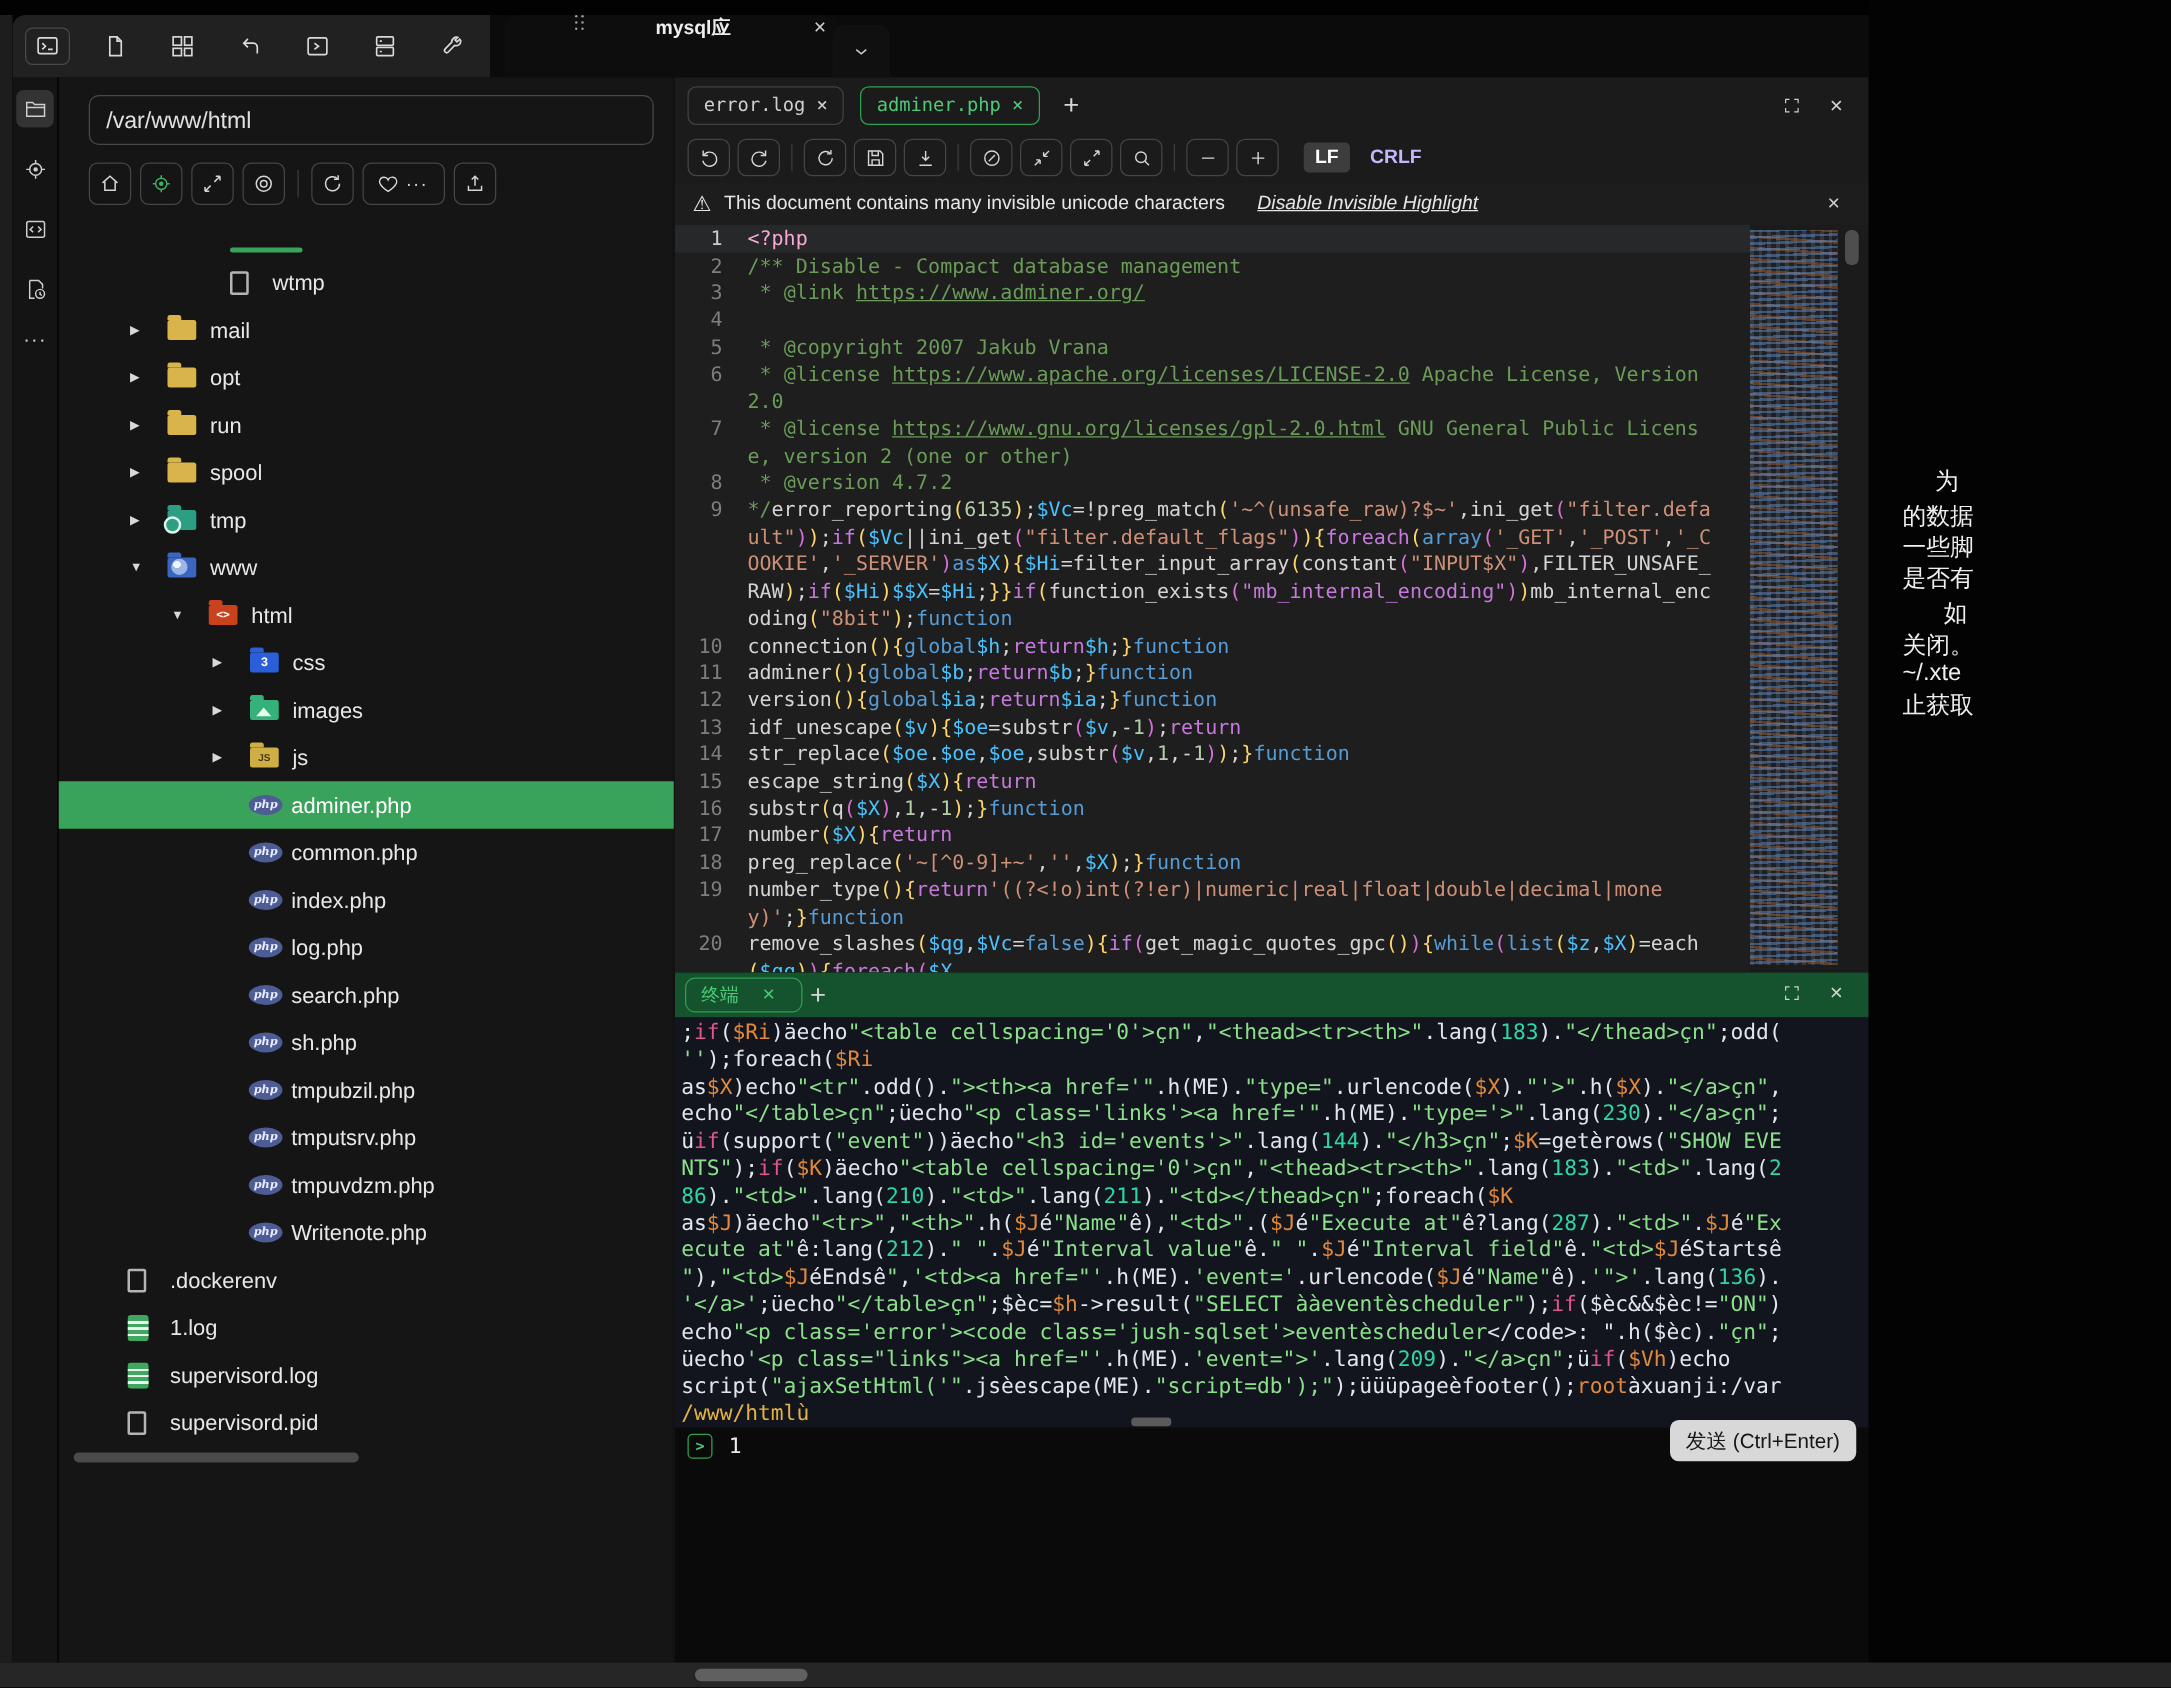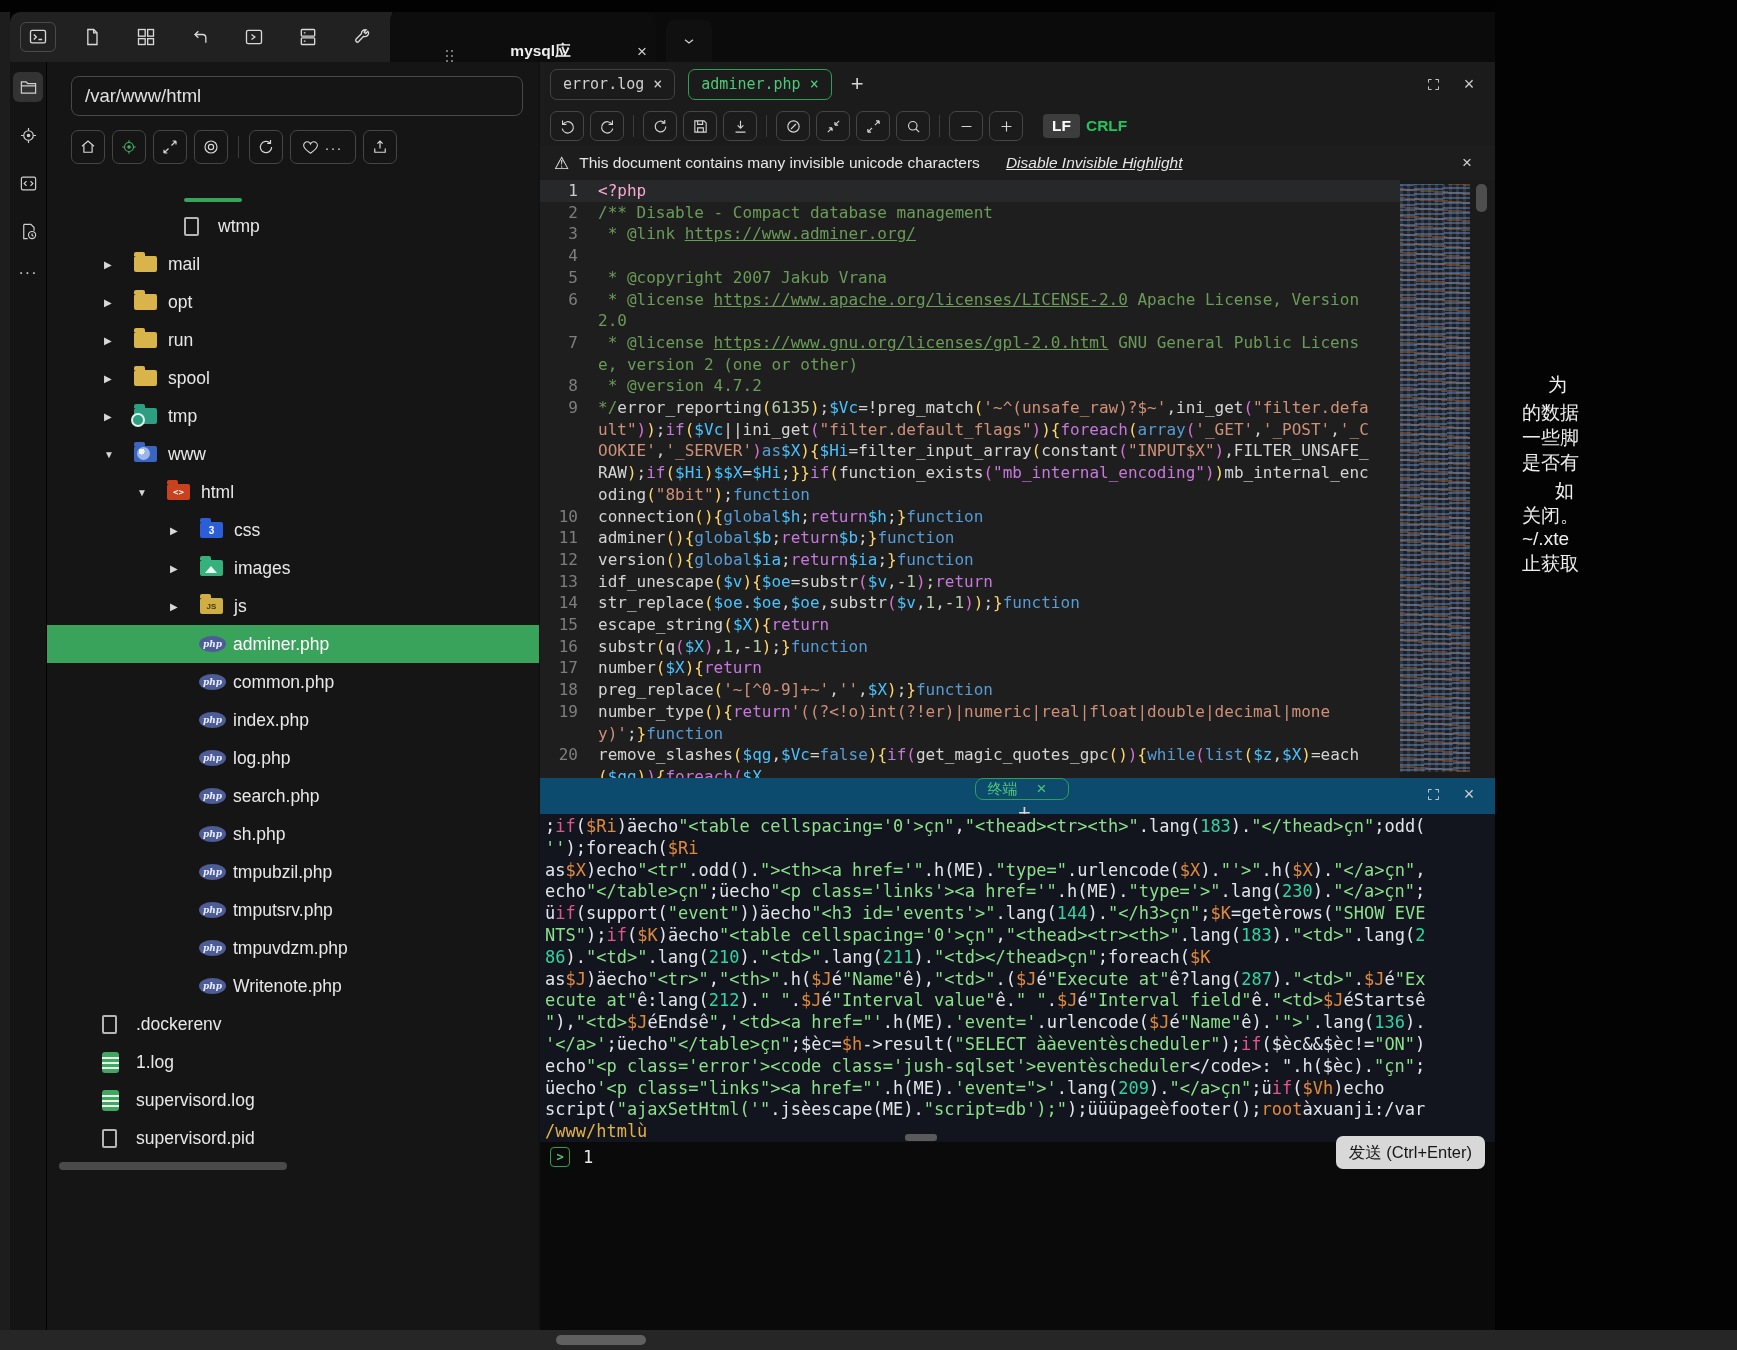--- a/index.html
+++ b/index.html
@@ -12,22 +12,22 @@
   #window { position:absolute; left:10px; top:12px; width:1485px; height:1318px;
     background:#121212; border-radius:10px 0 0 0; overflow:hidden; }
 
   
   #topbar { position:absolute; left:0; top:0; width:1485px; height:50px; background:#0b0b0b; }
   #topbar .leftchrome { position:absolute; left:0; top:0; width:382px; height:50px;
     background:#212121; border-radius:10px 0 0 0; display:flex; align-items:center; padding-left:10px; gap:10px; }
   .tbico { width:44px; height:38px; display:flex; align-items:center; justify-content:center; border-radius:6px; }
   .tbico svg { stroke:#d9d9d9; fill:none; stroke-width:1.6; }
   .tbico.boxed { border:1px solid #4a4a4a; width:36px; height:30px; margin-right:4px; }
-  .app-tab { position:absolute; left:380px; top:0; width:266px; height:50px; background:#0d0d0d;
-    border-radius:8px 8px 0 0; display:flex; align-items:flex-end; color:#eee;padding-left:28px; }
+  .app-tab { position:absolute; left:394px; top:0; width:266px; height:50px; background:#0d0d0d;
+    border-radius:8px 8px 0 0; display:flex; align-items:flex-start; color:#eee;padding-left:28px; }
   .grip { width:7px; height:12px; margin-left:28px; position:relative; }
   .grip::before { content:""; position:absolute; width:2px; height:2px; background:#9a9a9a; border-radius:50%;
     box-shadow:0 5px 0 #9a9a9a, 0 10px 0 #9a9a9a, 5px 0 0 #9a9a9a, 5px 5px 0 #9a9a9a, 5px 10px 0 #9a9a9a; }
   .app-tab .lbl { flex:1; text-align:center; font-size:15.5px; font-weight:bold; }
   .xbtn { color:#cfcfcf; font-size:17px; width:28px; text-align:center; cursor:pointer; }
   .tab-chevron { position:absolute; left:656px; top:8px; width:46px; height:42px; background:#101010;
     border-radius:8px 8px 0 0; display:flex; align-items:center; justify-content:center; }
   .tab-chevron svg { stroke:#cfcfcf; fill:none; stroke-width:1.8; }
 
   
@@ -92,21 +92,21 @@
   .ed-tab.active { border-color:#2ea052; color:#4ec977; }
   .ed-tab .xbtn { font-size:15px; width:auto; color:inherit; }
   .plusbtn { color:#d6d6d6; font-size:22px; margin-left:6px; }
   .winctl { position:absolute; right:12px; top:12px; display:flex; gap:14px; align-items:center; }
   .winctl svg { stroke:#cfcfcf; fill:none; stroke-width:1.5; }
   .winctl .xbtn { font-size:18px; }
   .ed-toolbar { position:absolute; left:0; top:44px; width:100%; height:40px; display:flex; align-items:center; padding-left:10px; gap:6px; }
   .tbtn { width:34px; height:30px; border:1px solid #454545; border-radius:7px; display:flex; align-items:center; justify-content:center; }
   .tbtn svg { stroke:#d6d6d6; fill:none; stroke-width:1.6; }
   .eol-chip { background:#3d3d3d; color:#fff; font-size:15.5px; font-weight:bold; padding:3px 9px; border-radius:4px; margin-left:14px; }
-  .eol-crlf { color:#22c55e; font-size:15.5px; font-weight:bold; margin-left:0; }
+  .eol-crlf { color:#c4b5fd; font-size:15.5px; font-weight:bold; margin-left:10px; }
   .ed-warning { position:absolute; left:0; top:84px; width:100%; height:34px; display:flex; align-items:center;
     padding-left:14px; color:#e6e6e6; font-size:15.5px; background:#1d1d1d; }
   .ed-warning .warnico { font-size:17px; margin-right:10px; color:#e6e6e6; }
   .ed-warning a { color:#e6e6e6; text-decoration:underline; margin-left:26px;font-style:italic; }
   .ed-warning .xbtn { position:absolute; right:14px; }
 
   #code { position:absolute; left:0; top:118px; width:860px; height:598px; background:#1e1e1e; overflow:hidden;
     font:16px/21.7px "DejaVu Sans Mono", monospace; }
   .code-line { display:flex; }
   .code-line.cur { background:#27282a; }
@@ -119,22 +119,22 @@
 
   #minimap { position:absolute; left:860px; top:122px; width:70px; height:588px; background:
     repeating-linear-gradient(178deg, rgba(96,138,196,.50) 0 2px, transparent 2px 5px),
     repeating-linear-gradient(184deg, rgba(196,112,56,.38) 0 2px, transparent 2px 9px),
     repeating-linear-gradient(90deg, rgba(160,160,160,.18) 0 3px, transparent 3px 7px),
     #1d2026; }
   #vscroll { position:absolute; left:936px; top:122px; width:11px; height:28px; background:#4e4e4e; border-radius:5px; }
 
   
   #termpane { position:absolute; left:530px; top:766px; width:955px; height:552px; background:#0a0a0a; }
-  .term-header { position:absolute; left:0; top:0; width:100%; height:36px; background:#0c4a6e;
-    display:flex; align-items:center; padding-left:8px;flex-direction:column; }
+  .term-header { position:absolute; left:0; top:0; width:100%; height:36px; background:#14532d;
+    display:flex; align-items:center; padding-left:8px; }
   .term-tab { height:28px; border:1px solid #2ea052; border-radius:8px; color:#4ec977; font-size:15px;
     display:flex; align-items:center; gap:10px; padding:0 12px; }
   #term { position:absolute; left:0; top:36px; width:955px; height:328px; background:#12151d; overflow:hidden;
     font:17px/21.8px "DejaVu Sans Mono", monospace; padding:2px 0 0 5px; }
   .term-line { white-space:pre; }
   .t-w{color:#e2e6ec}.t-g{color:#8ce08c}.t-p{color:#e1568f}.t-o{color:#e0893c}.t-n{color:#2fd6a3}.t-y{color:#e3b341}
   .term-hscroll { position:absolute; left:365px; top:356px; width:32px; height:7px; background:#5a5a5a; border-radius:3px; }
   .prompt-row { position:absolute; left:10px; top:364px; height:30px; display:flex; align-items:center; gap:13px; }
   .prompt-ico { width:20px; height:20px; border:1.5px solid #2ea052; border-radius:4px; color:#4ec977;
     font:bold 12px "DejaVu Sans Mono", monospace; display:flex; align-items:center; justify-content:center; }

